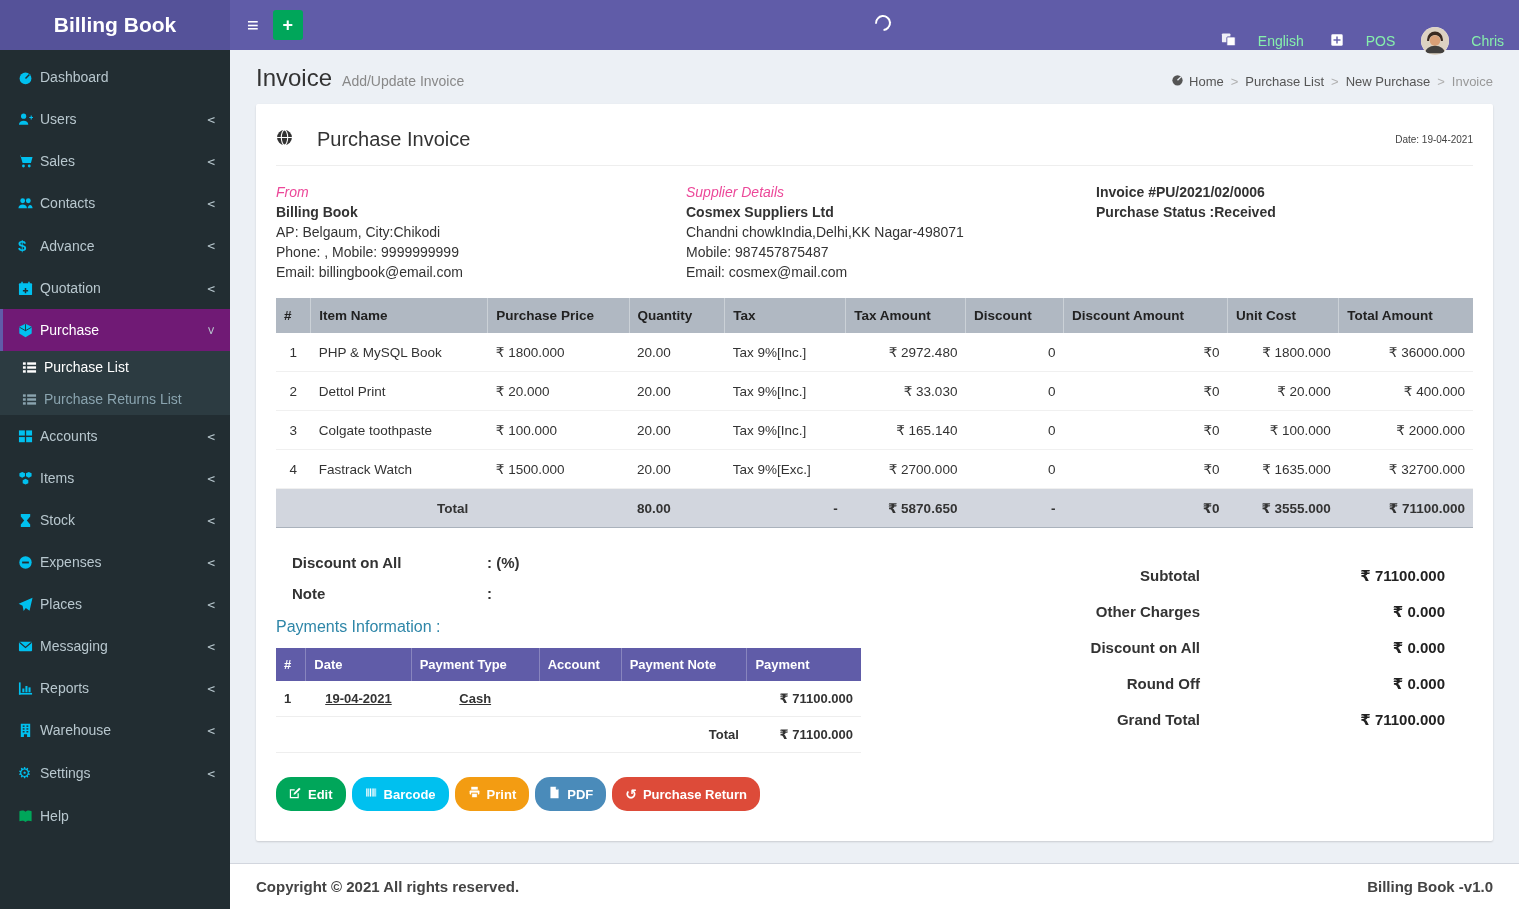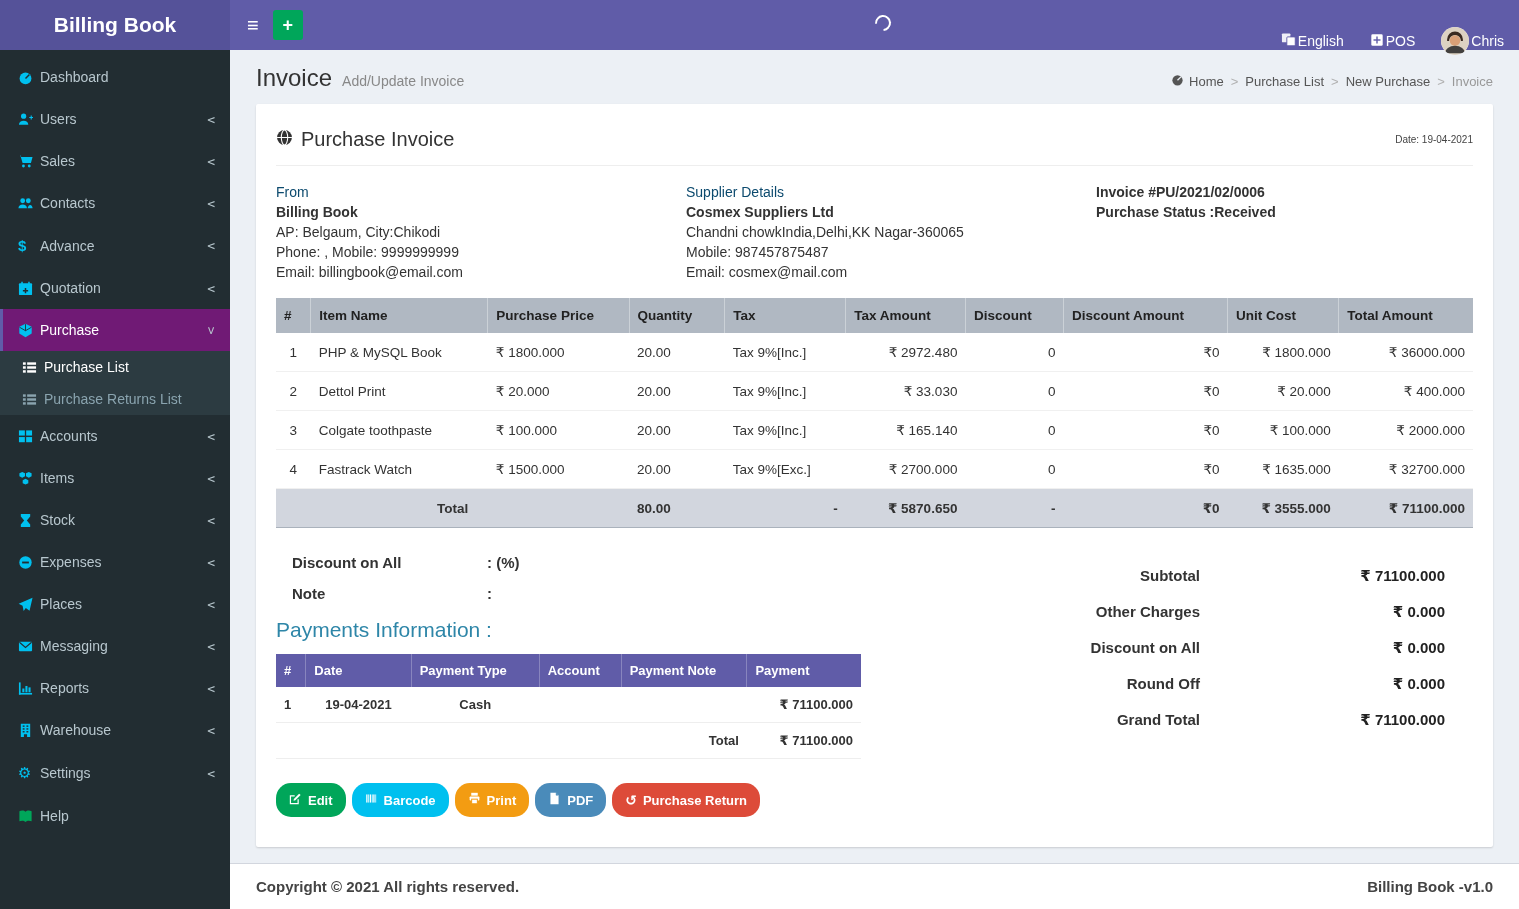--- a/index.html
+++ b/index.html
@@ -11,21 +11,21 @@
   .logo { width:230px; background:#555299; color:#fff; font-size:21px; font-weight:bold;
           display:flex; align-items:center; justify-content:center; flex:0 0 230px; }
   .nav { flex:1; display:flex; align-items:center; padding:0 15px; color:#fff; position:relative; }
   .hamburger { font-size:20px; color:#fff; cursor:pointer; padding:0 14px 0 2px; }
   .add-btn { width:30px; height:30px; background:#00a65a; border:none; border-radius:3px; color:#fff;
              font-size:18px; font-weight:bold; line-height:28px; text-align:center; cursor:pointer; }
   .spinner { position:absolute; left:50%; top:15px; width:16px; height:16px; border:2px solid transparent;
              border-top-color:#fff; border-left-color:#fff; border-right-color:#fff; border-radius:50%;
              transform:rotate(40deg); }
   .nav-right { margin-left:auto; display:flex; align-items:center; gap:26px; font-size:14px; }
-  .nav-item { display:flex; align-items:center; gap:2px; cursor:pointer; color:#ffffff;margin-top:32px; }
+  .nav-item { display:flex; align-items:center; gap:22px; cursor:pointer; color:#86efac;margin-top:32px; }
   .avatar { width:28px; height:28px; border-radius:50%; overflow:hidden; background:#eee; flex:0 0 28px; }
 
   
   .below { display:flex; height:859px; }
   .sidebar { width:230px; flex:0 0 230px; background:#222d32; padding-top:6px; }
   .main { flex:1; display:flex; flex-direction:column; background:#ecf0f5; }
 
   
   .menu { list-style:none; }
   .menu > li { display:flex; align-items:center; padding:13px 15px; color:#b8c7ce; cursor:pointer;
@@ -49,31 +49,31 @@
   .breadcrumb { margin-left:auto; font-size:13px; color:#666; display:flex; align-items:center; gap:7px; }
   .breadcrumb .bc-link { cursor:pointer; color:#555; text-decoration:none; display:flex; align-items:center; gap:5px;}
   .breadcrumb .sep { color:#b0b0b0; }
   .breadcrumb .current { color:#999; }
   .bc-icon svg { width:13px; height:13px; fill:#555; }
 
   
   .card { background:#fff; margin:0 26px; box-shadow:0 1px 2px rgba(0,0,0,.15); border-radius:2px;
           padding:24px 20px 30px; }
   .card-head { display:flex; align-items:center; }
-  .card-title { font-size:20px; font-weight:normal; color:#333; display:flex; align-items:center; gap:8px; }
+  .card-title { font-size:20px; font-weight:normal; color:#333; display:flex; align-items:center; gap:24px; }
   .card-title svg { width:17px; height:17px; }
   .card-date { margin-left:auto; font-size:10px; color:#444; }
   .card hr { border:none; border-top:1px solid #eee; margin:14px 0 16px; }
 
   .info-row { display:flex; }
   .info-col { line-height:20px; font-size:14px; color:#333; }
   .info-col.c1 { flex:0 0 410px; }
   .info-col.c2 { flex:0 0 410px; }
   .info-col.c3 { flex:1; }
-  .info-heading { color:#0c4a6e; }
+  .info-heading { font-style:italic; color:#ec4899; }
   .info-name { font-weight:bold; }
   .meta-line { font-weight:bold; line-height:20px; }
 
   
   table.items { width:100%; border-collapse:collapse; margin-top:16px; font-size:13.5px; }
   table.items th { background:#b0b8c2; color:#222; text-align:left; font-weight:bold;
                    padding:10px 8px; border-right:1px solid rgba(255,255,255,.35); }
   table.items th:last-child { border-right:none; }
   table.items td { padding:11px 8px; border-bottom:1px solid #f0f0f0; color:#333; }
   table.items td.r { text-align:right; }
@@ -81,28 +81,28 @@
   table.items tr.total td { background:#d2d6de; font-weight:bold; border-top:1px solid #aab2bc;
                             border-bottom:1px solid #aab2bc; }
   table.items tr.total td.tlabel { text-align:center; }
 
   
   .mid-row { display:flex; margin-top:26px; }
   .mid-left { flex:0 0 640px; }
   .kv-line { display:flex; margin:0 0 14px 16px; font-size:15px; }
   .kv-label { font-weight:bold; width:195px; color:#333; }
   .kv-value { font-weight:bold; color:#333; }
-  .pay-heading { color:#2e86a8; font-size:21px; margin:16px 0 12px; }
+  .pay-heading { color:#2e86a8; font-size:16px; margin:16px 0 12px; }
 
   table.payments { width:585px; border-collapse:collapse; font-size:13px; }
   table.payments th { background:#605ca8; color:#fff; font-weight:bold; text-align:left;
                       padding:9px 8px; border-right:1px solid rgba(255,255,255,.25); }
   table.payments th:last-child { border-right:none; }
   table.payments td { padding:10px 8px; border-bottom:1px solid #eee; font-weight:bold; color:#333; }
-  table.payments td.c { text-align:center; }
+  table.payments td.c { text-align:center;text-decoration:underline; }
   table.payments td.r { text-align:right; }
 
   
   .summary { flex:1; padding-top:4px; }
   .summary-row { display:flex; justify-content:flex-end; padding:9px 28px 9px 0; font-size:15px; }
   .summary-label { width:220px; text-align:right; font-weight:bold; color:#333; }
   .summary-value { width:245px; text-align:right; font-weight:bold; color:#222; }
 
   
   .btn-row { display:flex; gap:6px; margin-top:24px; }
@@ -415,21 +415,21 @@
         <div class="info-col c1">
           <div class="info-heading">From</div>
           <div class="info-name">Billing Book</div>
           <div>AP: Belgaum, City:Chikodi</div>
           <div>Phone: , Mobile: 9999999999</div>
           <div>Email: billingbook@email.com</div>
         </div>
         <div class="info-col c2">
           <div class="info-heading">Supplier Details</div>
           <div class="info-name">Cosmex Suppliers Ltd</div>
-          <div>Chandni chowkIndia,Delhi,KK Nagar-360065</div>
+          <div>Chandni chowkIndia,Delhi,KK Nagar-498071</div>
           <div>Mobile: 987457875487</div>
           <div>Email: cosmex@mail.com</div>
         </div>
         <div class="info-col c3">
           <div class="meta-line">Invoice #PU/2021/02/0006</div>
           <div class="meta-line">Purchase Status :Received</div>
         </div>
       </div>
 
       <table class="items">

